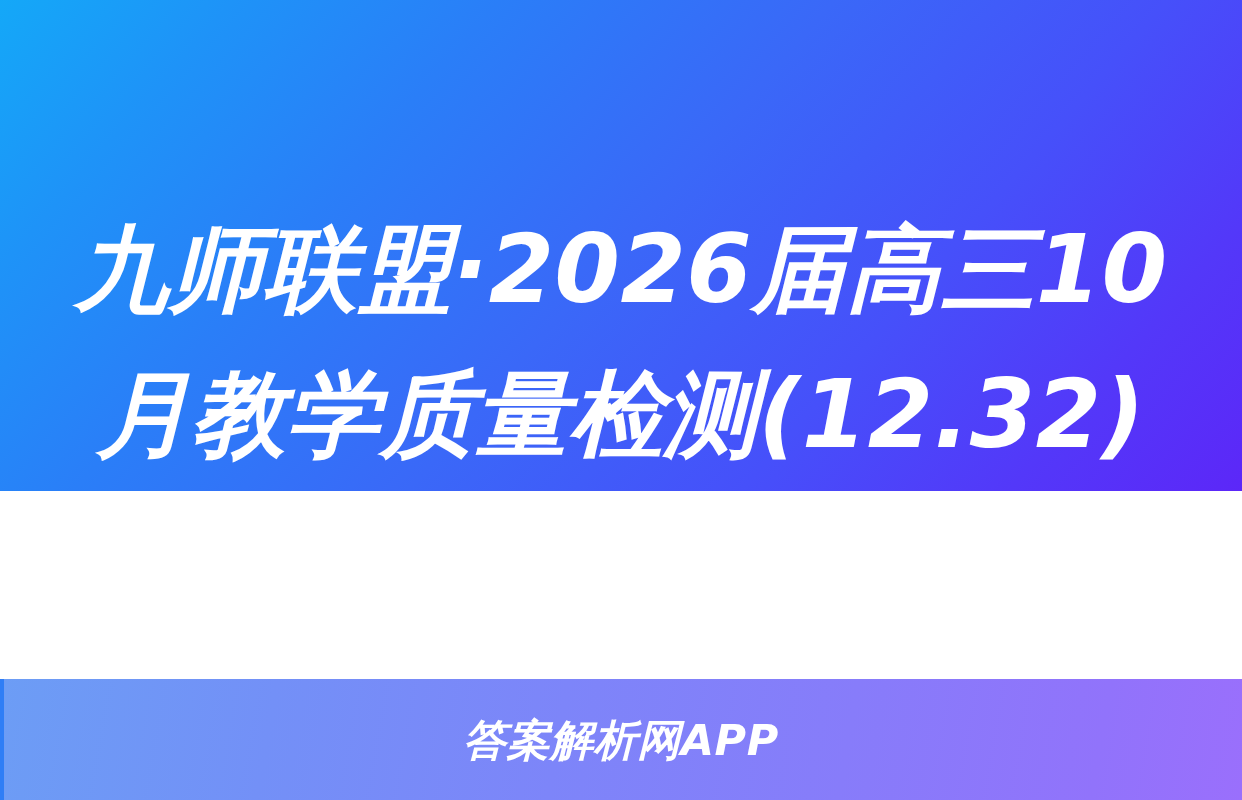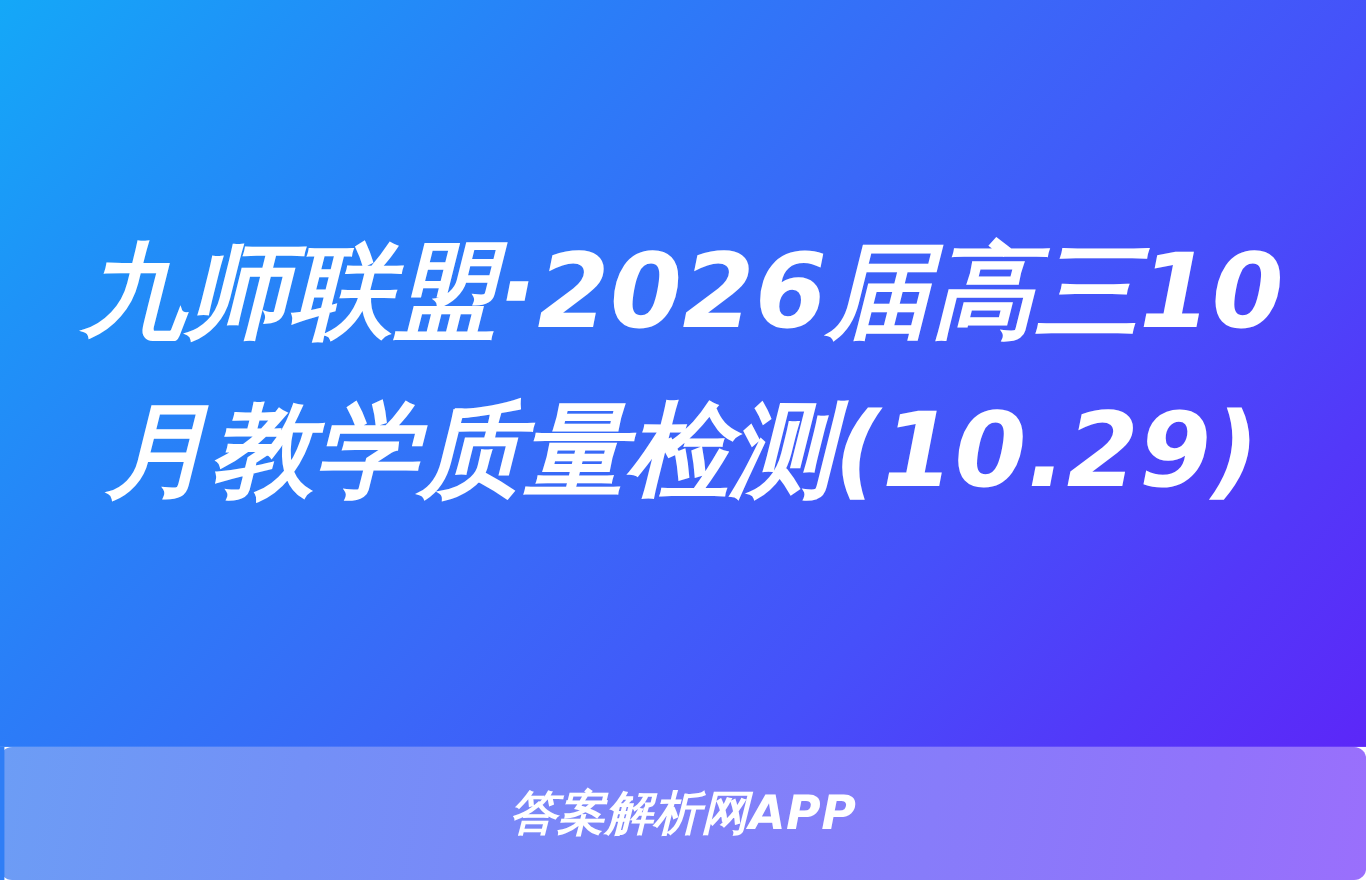--- a/index.html
+++ b/index.html
@@ -19,31 +19,31 @@
     overflow: hidden;
     box-sizing: border-box;
   }
 
   
   .hero {
     position: absolute;
     left: 0;
     top: 0;
     width: 1242px;
-    height: 679px;
+    height: 491px;
     background: linear-gradient(131deg,
         #14a8f8 0%,
         #1e93f8 14%,
         #2a7ef8 30%,
         #3a68f8 50%,
         #4650fa 70%,
         #5338f9 86%,
         #5c27f8 100%);
     display: flex;
-    align-items: center;
+    align-items: flex-end;
     justify-content: center;
     box-sizing: border-box;
   }
 
   .hero-inner {
     width: 1110px;
     text-align: center;
     padding-bottom: 4px;
   }
 
@@ -71,21 +71,20 @@
         #6c9df5 0%,
         #7390f7 22%,
         #7d85f9 45%,
         #877cfa 68%,
         #9173fb 88%,
         #9a6ffc 100%);
     display: flex;
     align-items: center;
     justify-content: center;
     box-sizing: border-box;
-    border-radius: 11px;
   }
 
   .footer-edge {
     position: absolute;
     left: 0;
     top: 0;
     width: 4px;
     height: 121px;
     background: #2f7ef6;
   }
@@ -104,21 +103,21 @@
   }
 </style>
 </head>
 <body>
 
 <div id="poster">
 
   <div class="hero">
     <div class="hero-inner">
       <span class="title-line">九师联盟·2026届高三10</span>
-      <span class="title-line">月教学质量检测(10.29)</span>
+      <span class="title-line">月教学质量检测(12.32)</span>
     </div>
   </div>
 
   <div class="footer-band">
     <div class="footer-edge"></div>
     <span class="footer-text">答案解析网APP</span>
   </div>
 
 </div>
 

